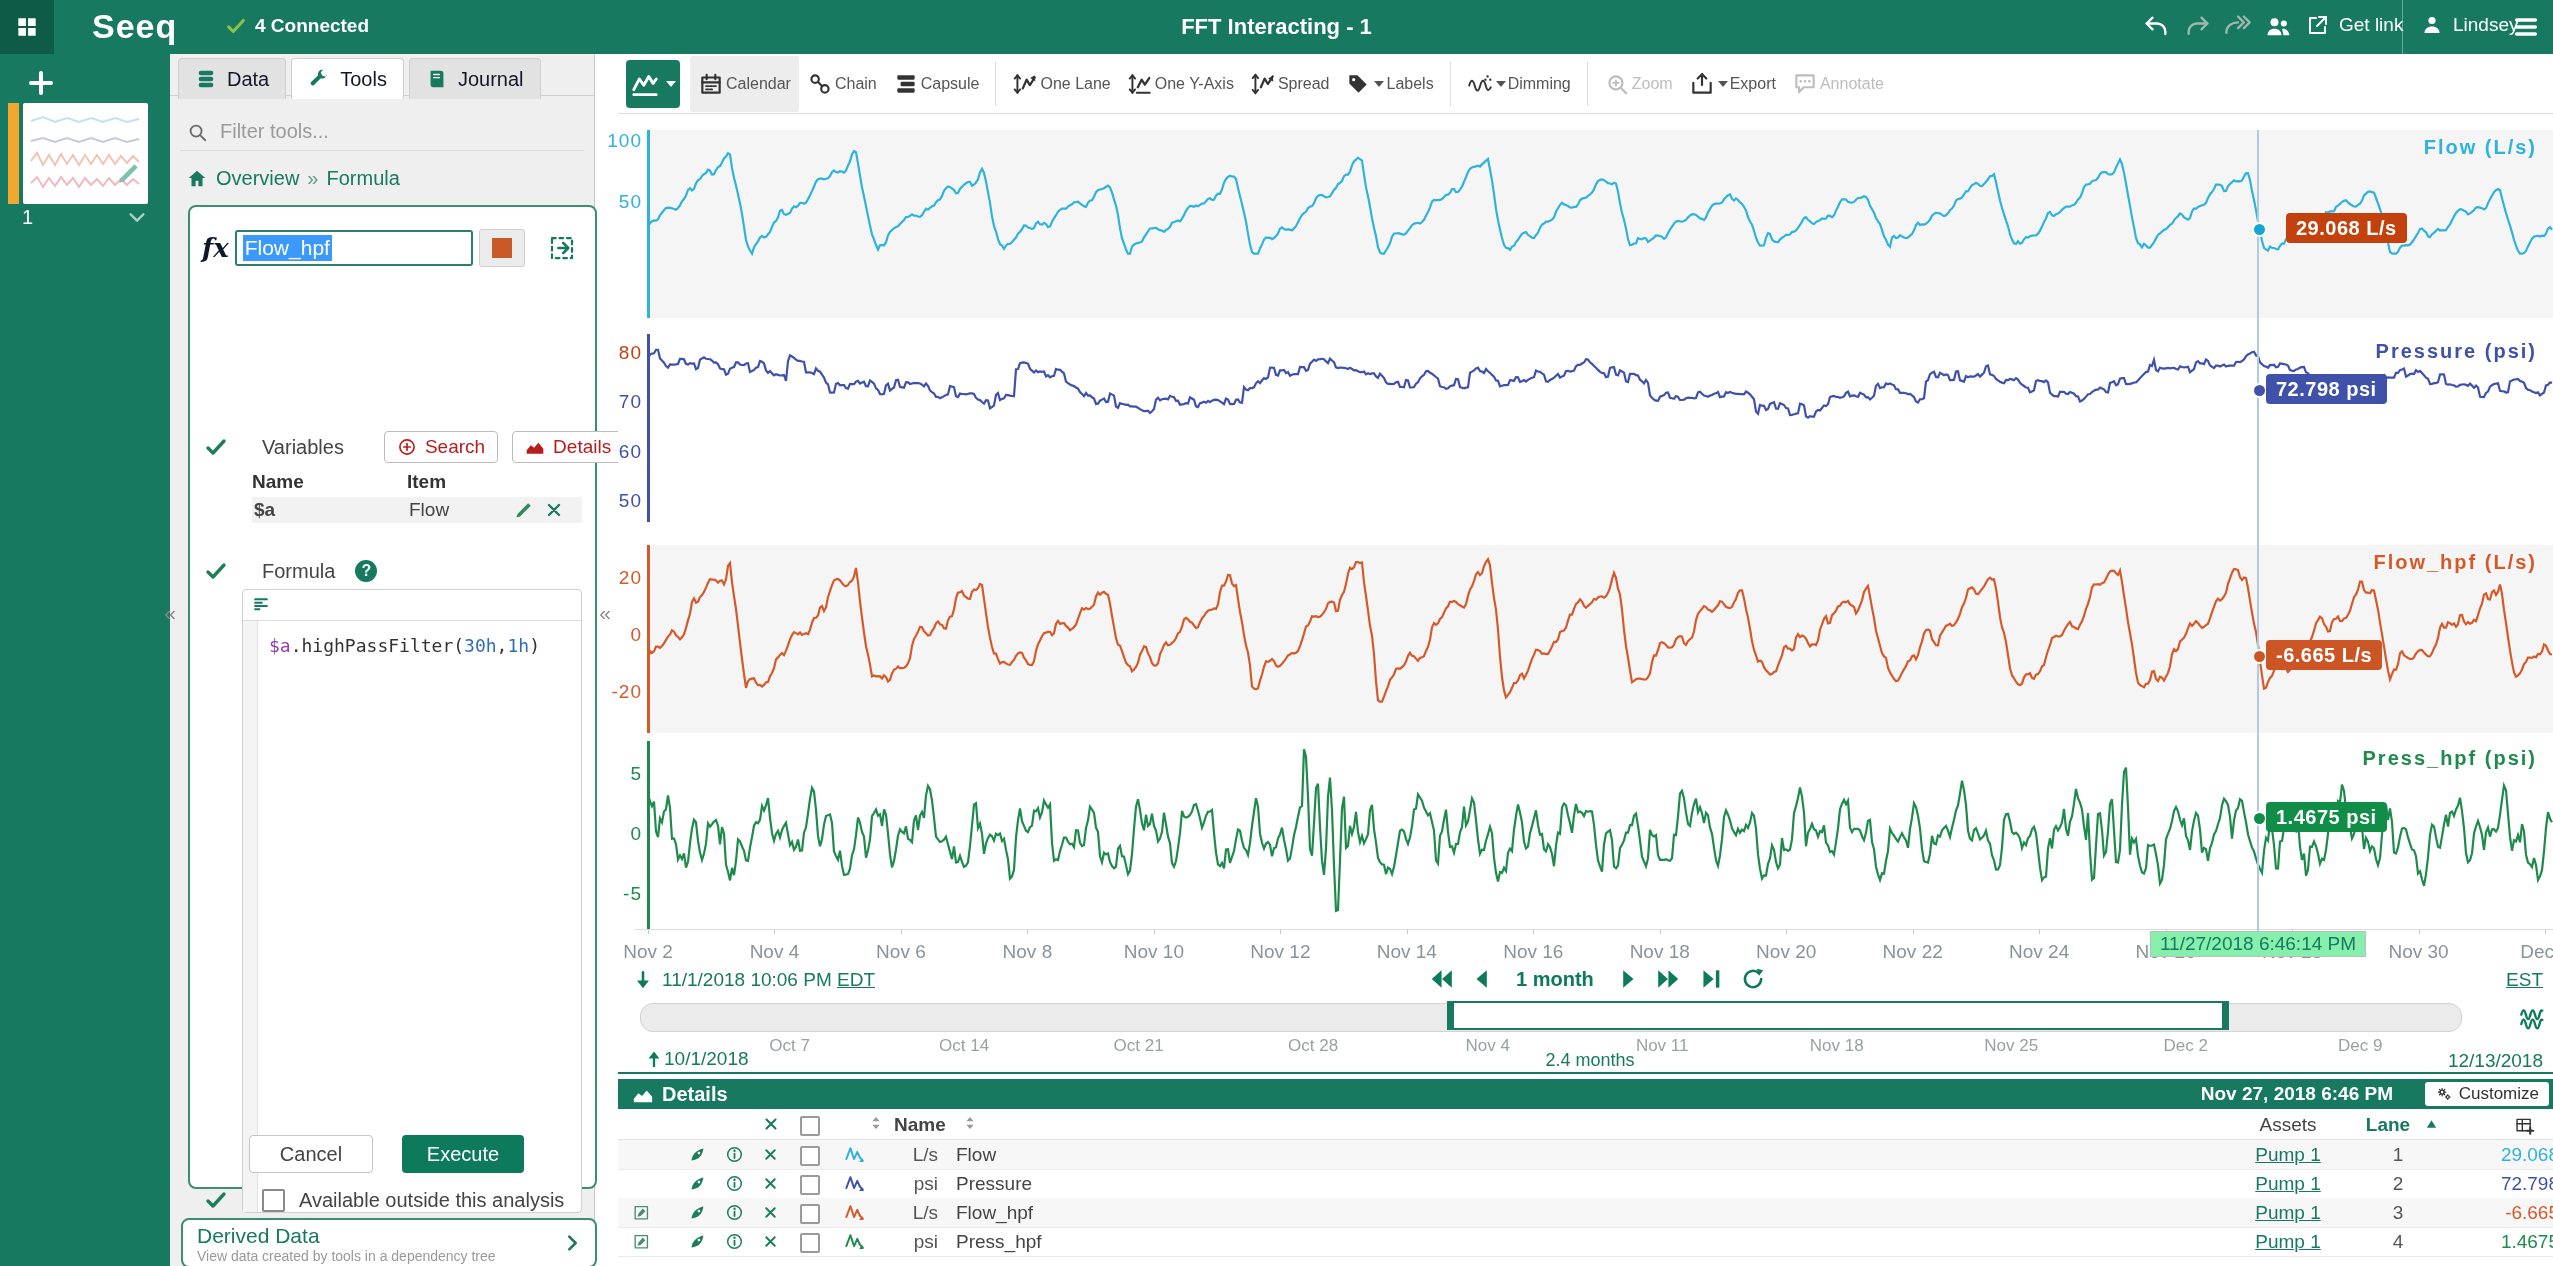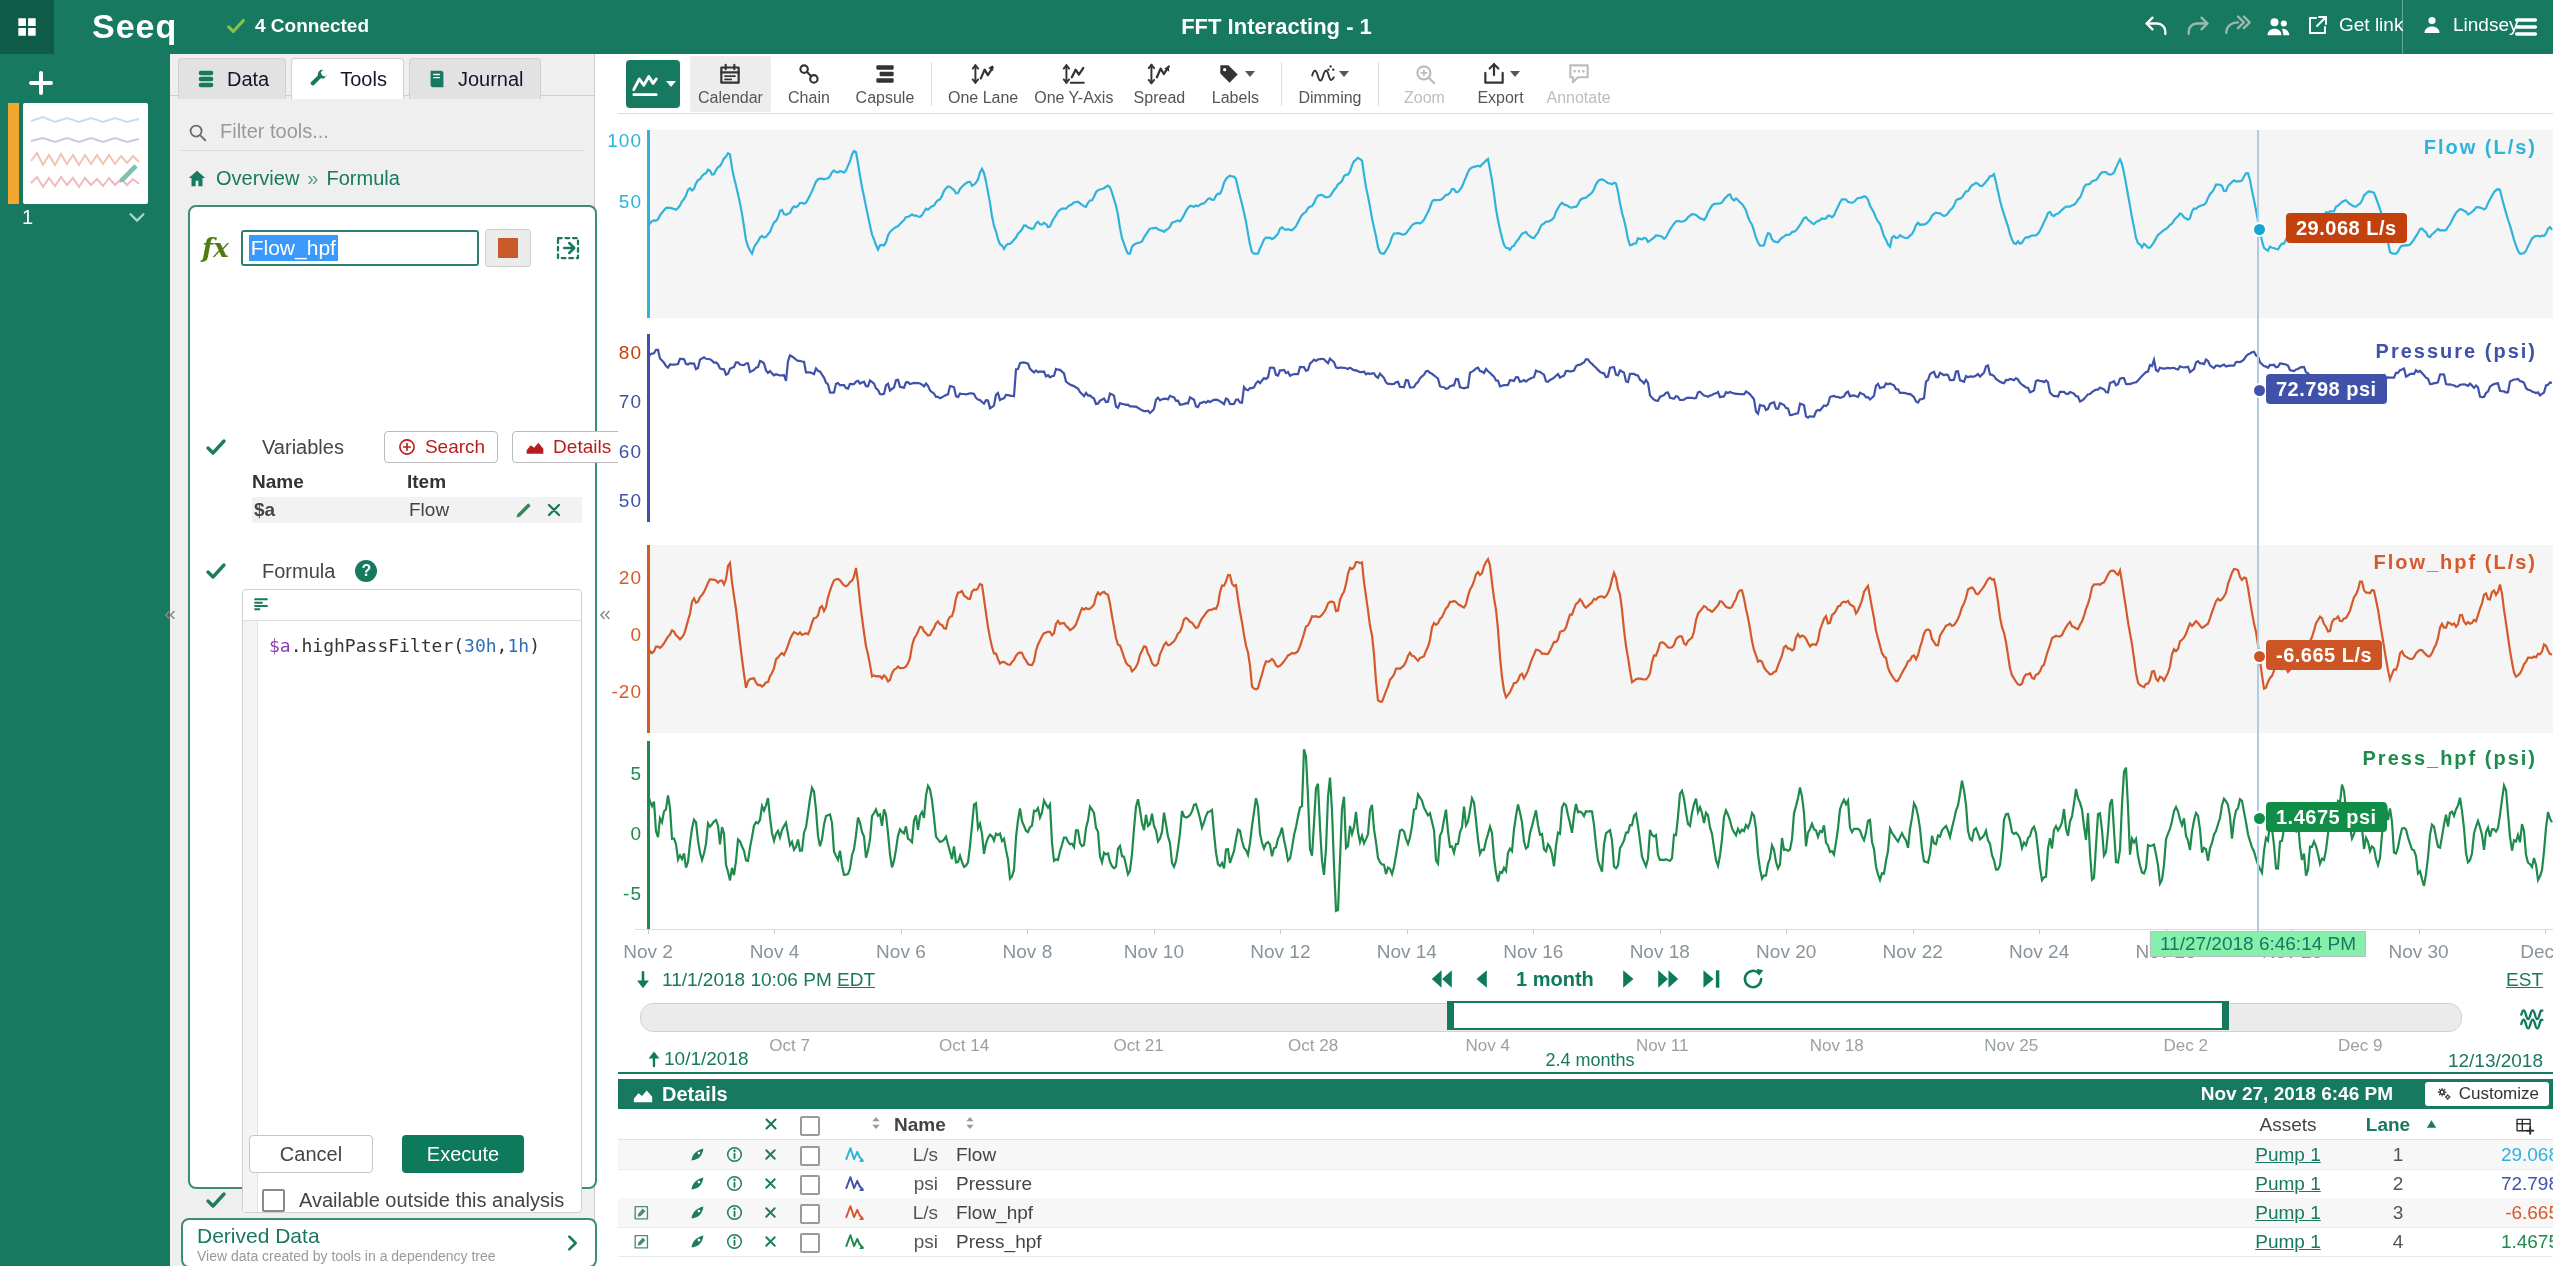--- a/index.html
+++ b/index.html
@@ -34,21 +34,21 @@
   .tab.active{background:#fff;position:relative;z-index:2}
   #tabline{position:absolute;left:0;top:41px;width:424px;height:1px;background:#CFCFCF}
   #filter-row{position:absolute;left:16px;top:66px;display:flex;align-items:center;gap:12px;color:#9a9a9a;font-size:20px;cursor:text;width:390px}
   #filter-row .ic{width:22px;height:22px;color:#6b6b6b}
   #filter-div{position:absolute;left:10px;top:96px;width:404px;height:1px;background:#DCDCDC}
   #breadcrumb{position:absolute;left:16px;top:113px;display:flex;align-items:center;gap:8px;color:#17795F;font-size:20px}
   #breadcrumb .ic{width:22px;height:22px}
   #breadcrumb a{cursor:pointer}
   #panel{position:absolute;left:18px;top:151px;width:405px;height:980px;background:#fff;border:2px solid #3D8C74;border-radius:8px}
   .fxrow{position:absolute;left:12px;top:22px;display:flex;align-items:center}
-  #fxglyph{font-family:"DejaVu Serif",serif;font-style:italic;font-weight:bold;font-size:26px;color:#4d7c0f;margin-right:12px}
+  #fxglyph{font-family:"DejaVu Serif",serif;font-style:italic;font-weight:bold;font-size:26px;color:#0f172a;margin-right:6px}
   #name-input{width:222px;height:32px;border:2px solid #2E7D6E;border-radius:3px;background:#fff;display:flex;align-items:center;padding:0 6px;cursor:text}
   #name-input .sel{background:#3B99FC;color:#fff;font-size:21px;padding:1px 2px}
   #swatch-btn{width:44px;height:36px;background:#EBEBEB;border:1px solid #CFCFCF;border-radius:3px;margin-left:6px;display:flex;align-items:center;justify-content:center;cursor:pointer}
   #swatch{width:20px;height:20px;background:#C75A28}
   #dash-btn{width:30px;height:30px;color:#17795F;margin-left:22px;cursor:pointer}
   .checkmark{width:24px;height:24px;color:#1E7E5A}
   .secrow{position:absolute;left:14px;display:flex;align-items:center;gap:20px}
   .seclabel{font-size:20px;color:#444}
   .btn{display:flex;align-items:center;gap:8px;border:1px solid #BBB;border-radius:4px;background:#fff;padding:4px 12px;font-size:19px;color:#b91c1c;cursor:pointer}
   .btn .ic{width:20px;height:20px}
@@ -73,21 +73,21 @@
   #derived .s{position:absolute;left:14px;top:28px;color:#999;font-size:14px}
   #derived .ic{position:absolute;right:12px;top:12px;width:22px;height:22px;color:#17795F}
   .collapse{position:absolute;top:596px;width:14px;height:34px;color:#8a8a8a;font-size:21px;line-height:34px;text-align:center;cursor:pointer;z-index:10}
   
   #main{position:absolute;left:618px;top:54px;width:1935px;height:1212px;background:#fff}
   #toolbar{position:absolute;left:0;top:0;width:100%;height:60px;border-bottom:1px solid #DDD;display:flex;align-items:center;padding-left:8px;box-sizing:border-box}
   #trend-btn{width:54px;height:48px;background:#17795F;border-radius:4px;color:#fff;display:flex;align-items:center;justify-content:center;gap:3px;cursor:pointer;margin-right:10px}
   #trend-btn .ic{width:30px;height:30px}
   .tb-group{display:flex;align-items:center}
   .tb-sep{width:1px;height:44px;background:#DDD;margin:0 8px}
-  .tb-btn{display:flex;flex-direction:column;align-items:center;justify-content:center;min-width:60px;height:52px;padding:2px 8px;border-radius:3px;color:#555;font-size:16px;cursor:pointer;gap:2px}
+  .tb-btn{display:flex;flex-direction:row;align-items:center;justify-content:center;min-width:60px;height:52px;padding:2px 8px;border-radius:3px;color:#555;font-size:16px;cursor:pointer;gap:2px}
   .tb-btn .ic{width:26px;height:26px;color:#333}
   .tb-btn.active{background:#EDEDED}
   .tb-btn.disabled{color:#BDBDBD;cursor:default}
   .tb-btn.disabled .ic{color:#BDBDBD}
   .caret{width:0;height:0;border-left:5px solid transparent;border-right:5px solid transparent;border-top:6px solid currentColor;display:inline-block;margin-left:3px}
   .iconrow{display:flex;align-items:center}
   
   .lane-bg{position:absolute;left:30px;right:0;background:#F5F5F5}
   .lane-axis{position:absolute;left:29px;width:2.5px}
   .lane-label{position:absolute;right:16px;font-size:20px;font-weight:600;letter-spacing:2px}

